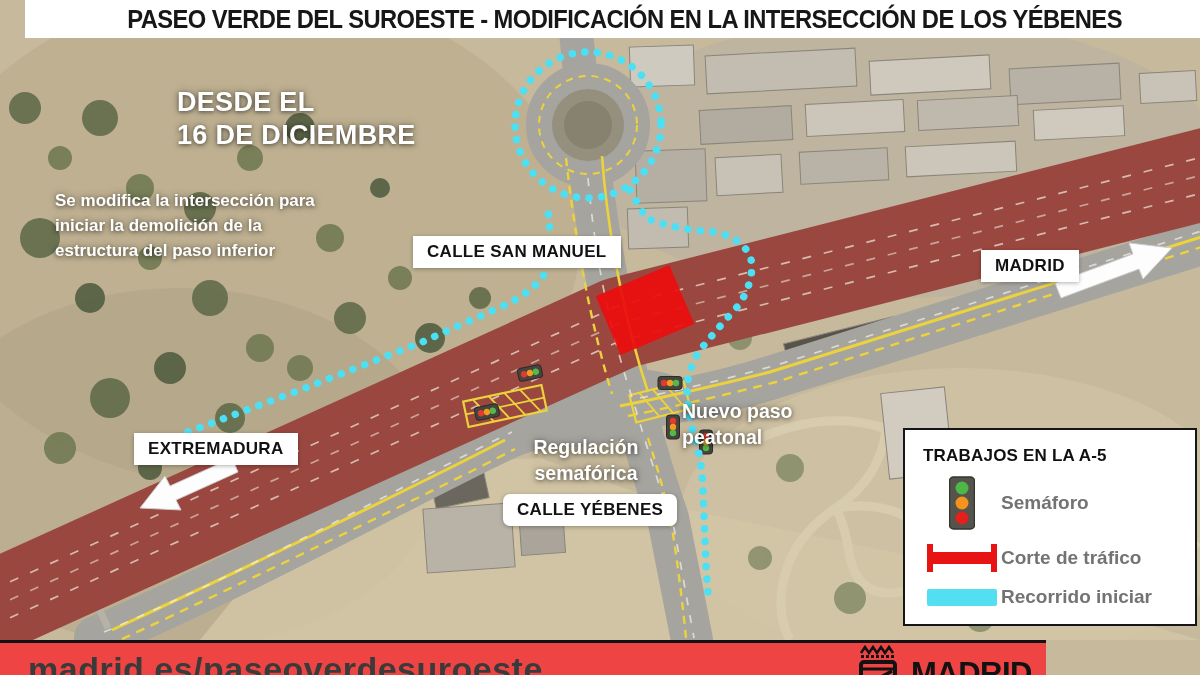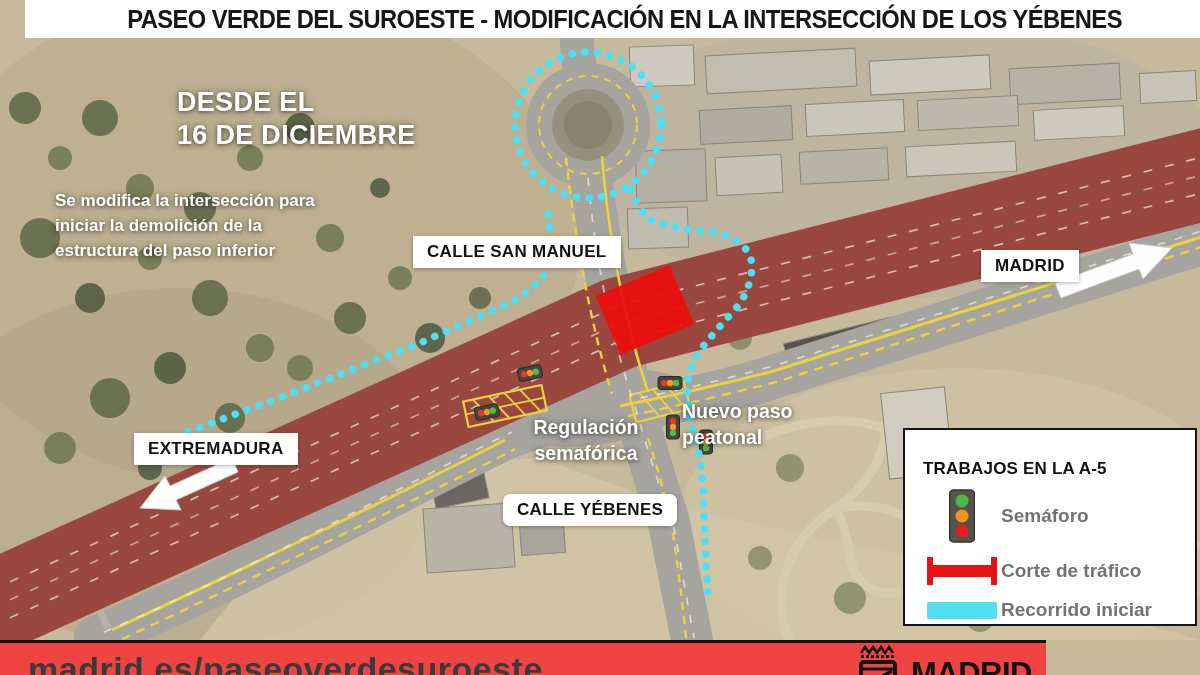--- a/index.html
+++ b/index.html
@@ -33,21 +33,21 @@
   .street-label {
     position:absolute; background:#ffffff; color:#121212; font-weight:700;
     font-size:17px; padding:6px 14px; white-space:nowrap; z-index:20;
     box-shadow:0 1px 4px rgba(0,0,0,.3); letter-spacing:.3px;
   }
   
   .calendar-wrap { position:absolute; left:52px; top:58px; width:140px; height:125px; z-index:20; }
   
   .legend {
     position:absolute; left:903px; top:428px; width:294px; height:198px;
-    background:#ffffff; border:2px solid #15151a; z-index:20; padding:29px 0 0 18px;
+    background:#ffffff; border:2px solid #15151a; z-index:20; padding:16px 0 0 18px;
   }
   .legend-title { font-size:17px; font-weight:800; color:#101010; letter-spacing:.2px; }
   .legend-row { display:flex; align-items:center; margin-top:14px; }
   .legend-icon { width:78px; display:flex; justify-content:center; flex:0 0 78px; }
   .legend-label { font-size:19px; font-weight:800; color:#737373; }
   .row-tl { margin-top:10px; }
   
   .footer {
     position:absolute; left:0; top:640px; width:1046px; height:35px;
     background:#ef4444; border-top:3px solid #111116; z-index:30; overflow:hidden;
@@ -253,21 +253,21 @@
     <h1>PASEO VERDE DEL SUROESTE - MODIFICACIÓN EN LA INTERSECCIÓN DE LOS YÉBENES</h1>
   </header>
 
 
   <div class="white-note headline" style="left:177px; top:86px;">
     <div>DESDE EL</div>
     <div>16 DE DICIEMBRE</div>
   </div>
   <div class="white-note desc" style="left:55px; top:188px;">Se modifica la intersección para iniciar la demolición de la estructura del paso inferior</div>
 
-  <div class="white-note note-sm" style="left:508px; top:414px; width:156px; text-align:center;">Regulación semafórica</div>
+  <div class="white-note note-sm" style="left:508px; top:434px; width:156px; text-align:center;">Regulación semafórica</div>
   <div class="white-note note-sm" style="left:682px; top:398px; width:118px;">Nuevo paso peatonal</div>
 
   <div class="street-label" style="left:413px; top:236px;">CALLE SAN MANUEL</div>
   <div class="street-label" style="left:981px; top:250px;">MADRID</div>
   <div class="street-label" style="left:134px; top:433px;">EXTREMADURA</div>
   <div class="street-label" style="left:503px; top:494px;border-radius:7px;">CALLE YÉBENES</div>
 
   <div class="legend">
     <div class="legend-title">TRABAJOS EN LA A-5</div>
 

